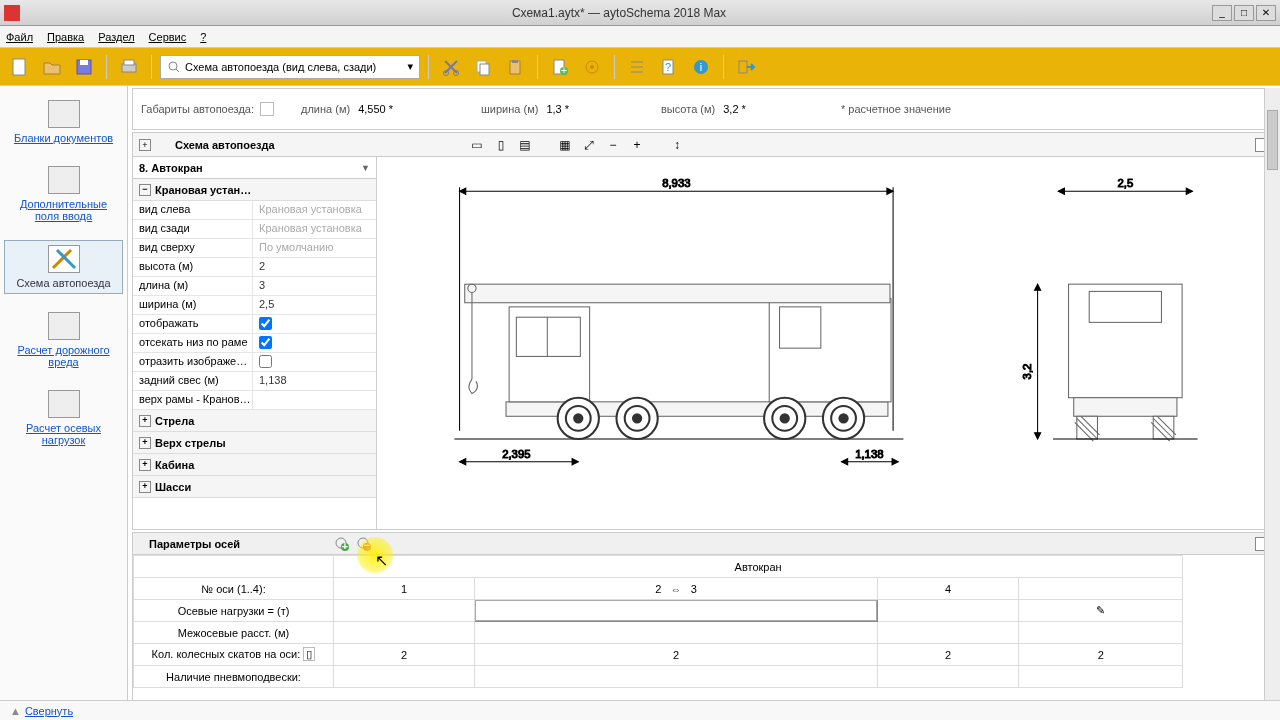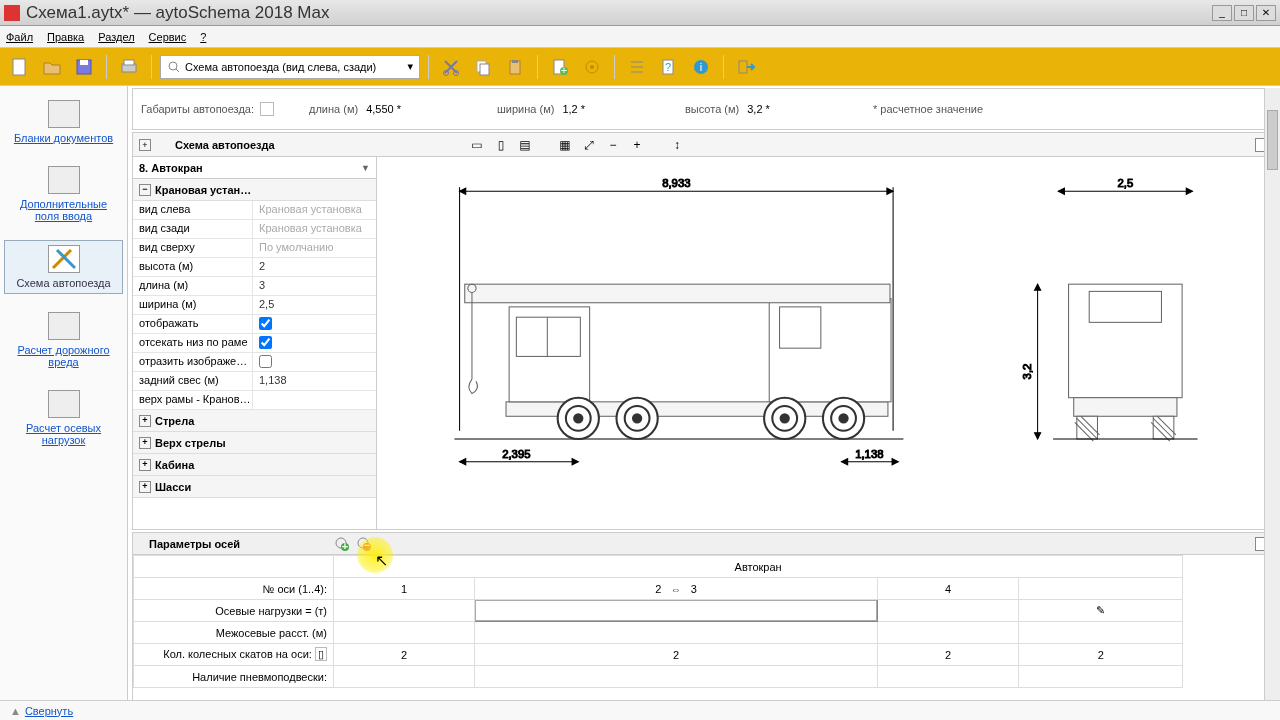--- a/index.html
+++ b/index.html
@@ -1,37 +1,37 @@
 <!DOCTYPE html>
 <html><head>
 <meta charset="utf-8">
 <style>
 * { box-sizing: border-box; margin: 0; padding: 0; font-family: Tahoma, Arial, sans-serif; font-size: 11px; }
 body { background: #fff; width: 1280px; height: 720px; overflow: hidden; position: relative; }
 .titlebar { height: 26px; background: linear-gradient(#e8e8e8,#d0d0d0); border-bottom: 1px solid #999; display: flex; align-items: center; padding: 0 4px; }
 .titlebar .app-icon { width: 16px; height: 16px; background: #d33; margin-right: 6px; }
-.titlebar .title { flex: 1; color: #333; font-size: 17px; }
+.titlebar .title { flex: 1; color: #333; font-size: 12px; text-align: center; }
 .titlebar .win-btns { display: flex; gap: 2px; }
 .titlebar .win-btn { width: 20px; height: 16px; background: #ddd; border: 1px solid #999; display: flex; align-items: center; justify-content: center; font-size: 10px; cursor: pointer; }
 .menubar { height: 22px; background: #f5f5f5; border-bottom: 1px solid #ccc; display: flex; align-items: center; padding: 0 6px; gap: 14px; text-decoration: underline; }
 .menubar span { cursor: pointer; }
 .toolbar { height: 38px; background: #eab308; border-bottom: 1px solid #ccc; display: flex; align-items: center; padding: 0 6px; gap: 4px; }
 .tbtn { width: 28px; height: 28px; border: 1px solid transparent; display: flex; align-items: center; justify-content: center; cursor: pointer; border-radius: 2px; }
 .sep { width: 1px; height: 24px; background: #ccc; margin: 0 4px; }
 .dropdown-box { height: 24px; border: 1px solid #aaa; background: #fff; display: flex; align-items: center; padding: 0 6px; width: 260px; gap: 4px; }
 .dropdown-box .arrow { margin-left: auto; }
 .main { display: flex; height: 634px; }
 .leftnav { width: 128px; background: #fafafa; border-right: 1px solid #ccc; padding: 10px 4px; display: flex; flex-direction: column; gap: 14px; }
 .leftnav .navitem { display: flex; flex-direction: column; align-items: center; gap: 4px; cursor: pointer; padding: 4px; }
 .leftnav .navitem.active { border: 1px solid #9ab; background: #e8f0f8; }
 .leftnav .navicon { width: 32px; height: 28px; background: #eee; border: 1px solid #999; }
 .leftnav .navlabel { text-align: center; color: #1155cc; text-decoration: underline; }
 .leftnav .navitem.active .navlabel { color: #334; text-decoration: none; }
 .center { flex: 1; position: relative; display: flex; flex-direction: column; }
-.dimrow { height: 42px; border: 1px solid #ccc; margin: 2px 4px; display: flex; align-items: center; padding: 0 8px; gap: 8px; }
+.dimrow { height: 42px; border: 1px solid #ccc; margin: 2px 4px; display: flex; align-items: center; padding: 0 8px; gap: 0; }
 .dimrow .dlabel { color: #555; }
 .dimrow .dval { font-weight: normal; margin-left: 8px; margin-right: 40px; }
 .dimrow .first { display: flex; align-items: center; gap: 6px; width: 160px; }
 .dimrow .pair { display: flex; align-items: center; width: 180px; }
 .schema-area { flex: 1; display: flex; border: 1px solid #ccc; margin: 0 4px; position: relative; }
 .schema-head { position: absolute; top: 0; left: 0; right: 0; height: 24px; background: #f5f5f5; border-bottom: 1px solid #ccc; display: flex; align-items: center; padding: 0 6px; gap: 6px; }
 .schema-head .title { font-weight: bold; margin-left: 18px; }
 .schema-head .tools { margin-left: auto; display: flex; gap: 4px; align-items: center; }
 .schema-head .tool { width: 20px; height: 18px; border: 1px solid transparent; cursor: pointer; display:flex;align-items:center;justify-content:center;font-size:12px; }
 .props { width: 244px; border-right: 1px solid #ccc; margin-top: 24px; background: #fff; }
@@ -45,21 +45,21 @@
 .props .sel { height: 22px; border-bottom: 1px solid #ccc; display:flex;align-items:center;padding:0 6px;font-weight:bold;position:relative;}
 .props .sel::after { content:"▼"; position:absolute; right:6px; font-size:9px; color:#666;}
 .drawing { flex:1; margin-top:24px; background:#fff; position:relative; }
 .drawing svg { width:100%; height:100%; }
 .axlepanel { height: 186px; border: 1px solid #ccc; margin: 2px 4px; position: relative; }
 .axlepanel .aphead { height: 22px; background: #f0f0f0; border-bottom: 1px solid #ccc; display:flex;align-items:center; padding:0 16px; font-weight:bold; position:relative;}
 .axlepanel .aphead .ic { position:absolute; width:18px;height:18px; cursor:pointer; display:flex;align-items:center;justify-content:center;}
 .axlepanel .body { padding: 0; }
 .axlepanel table { border-collapse: collapse; width: 100%; }
 .axlepanel td, .axlepanel th { border: 1px solid #ddd; padding: 4px 6px; text-align:center; height:22px; font-weight:normal;}
-.axlepanel td.lbl { text-align:right; width: 200px; }
+.axlepanel td.lbl { text-align:center; width: 200px; }
 .axlepanel .grouphdr { text-align: center; border-bottom: 1px solid #ddd; }
 .cursor-highlight { position:absolute; width:36px;height:36px; background: radial-gradient(circle, rgba(255,240,0,0.9) 0%, rgba(255,240,0,0.5) 60%, rgba(255,240,0,0) 100%); border-radius:50%; pointer-events:none; }
 .cursor-arrow { position:absolute; font-size:16px; color:#000; pointer-events:none; }
 .footer { position:absolute; bottom:0; left:0; right:0; height:20px; border-top:1px solid #ccc; background:#f8f8f8; display:flex;align-items:center;padding:0 10px; }
 .footer a { color:#1155cc; text-decoration:underline; cursor:pointer; }
 .footer .chev { color:#888; margin-right:4px; }
 .rscroll { position:absolute; right:0; top:88px; bottom:20px; width:16px; background:#eee; border-left:1px solid #ccc;}
 .rscroll .thumb { position:absolute; top:22px; left:2px; right:2px; height:60px; background:#ccc; border:1px solid #aaa;}
 .maxbox { width:14px;height:14px;border:1px solid #888;background:#fff;cursor:pointer;}
 </style>
@@ -212,21 +212,21 @@
       <div class="first">
           <span class="dlabel">Габариты автопоезда:</span>
           <span style="border:1px solid #bbb;width:14px;height:14px;display:inline-block"></span>
         </div>
       <div class="pair">
           <span class="dlabel">длина (м)</span>
           <span class="dval">4,550 *</span>
         </div>
       <div class="pair">
           <span class="dlabel">ширина (м)</span>
-          <span class="dval">1,2 *</span>
+          <span class="dval">1,3 *</span>
         </div>
       <div class="pair">
           <span class="dlabel">высота (м)</span>
           <span class="dval">3,2 *</span>
         </div>
       <div style="flex:1"><span class="dlabel">* расчетное значение</span></div>
     </div>
 
     <div class="schema-area">
       <div class="schema-head">

